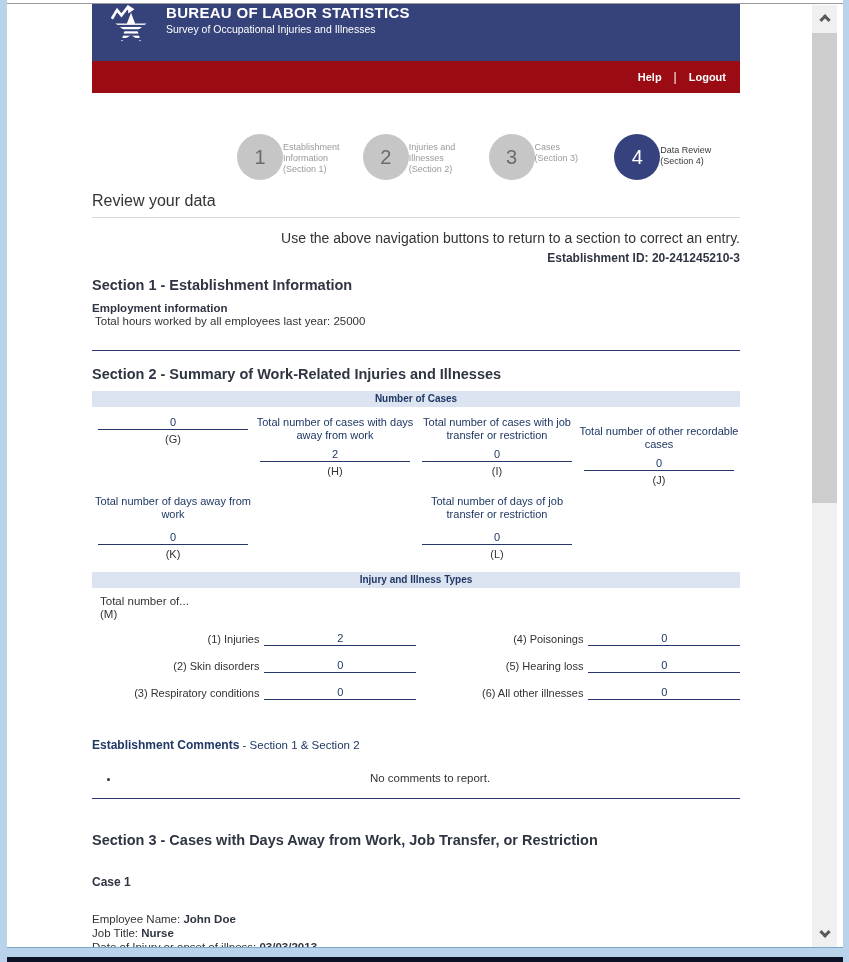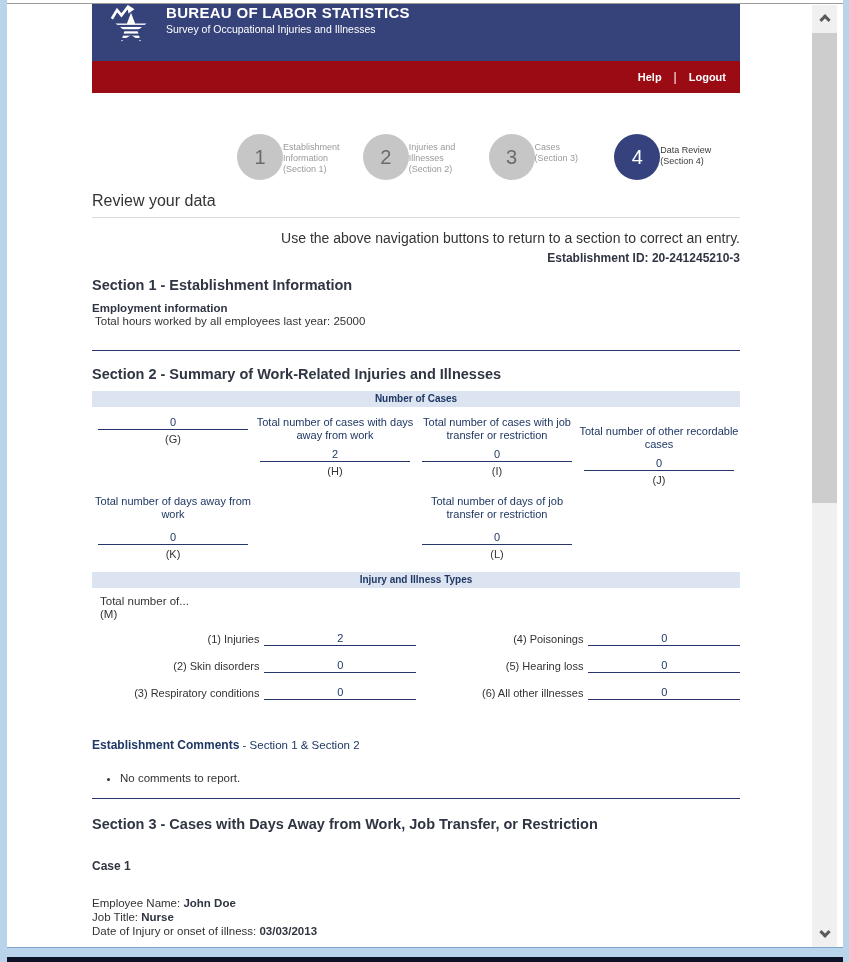--- a/index.html
+++ b/index.html
@@ -76,23 +76,23 @@
   .m-intro{ font-size:11.5px; color:#333; line-height:13px; margin:7px 0 11px 8px; white-space:pre-line; }
   .it-row{ display:flex; align-items:flex-end; margin-bottom:13px;justify-content:flex-end; }
   .it-label{ width:168px; text-align:right; font-size:11px; color:#333; padding-bottom:1px; }
   .it-line{ width:152px; margin-left:5px; border-bottom:1px solid #26356B; text-align:center; font-size:11px; color:#1F3864; padding-bottom:1px; }
   .it-spacer{ flex:1; }
 
   .comments{ margin-top:38px; font-size:12px; color:#1F3864; }
   .comments b{ font-weight:bold; }
   .comments .suffix{ font-weight:normal; font-size:11.5px; }
   .comments-list{ margin:20px 0 0 28px; }
-  .comments-list li{ font-size:11.5px; color:#333; }
-
-  .s3-h{ margin-top:17px; }
+  .comments-list li{ font-size:11.5px; color:#333;text-align:center; }
+
+  .s3-h{ margin-top:33px; }
   .case-title{ font-size:12px; font-weight:bold; color:#2F3542; margin-top:27px; }
   .case-fields{ margin-top:23px; font-size:11.5px; color:#333; line-height:14px; }
   .case-fields b{ color:#2F3542; }
 </style>
 </head>
 <body>
 
 <div class="window">
   <div class="frame-top"></div>
 

